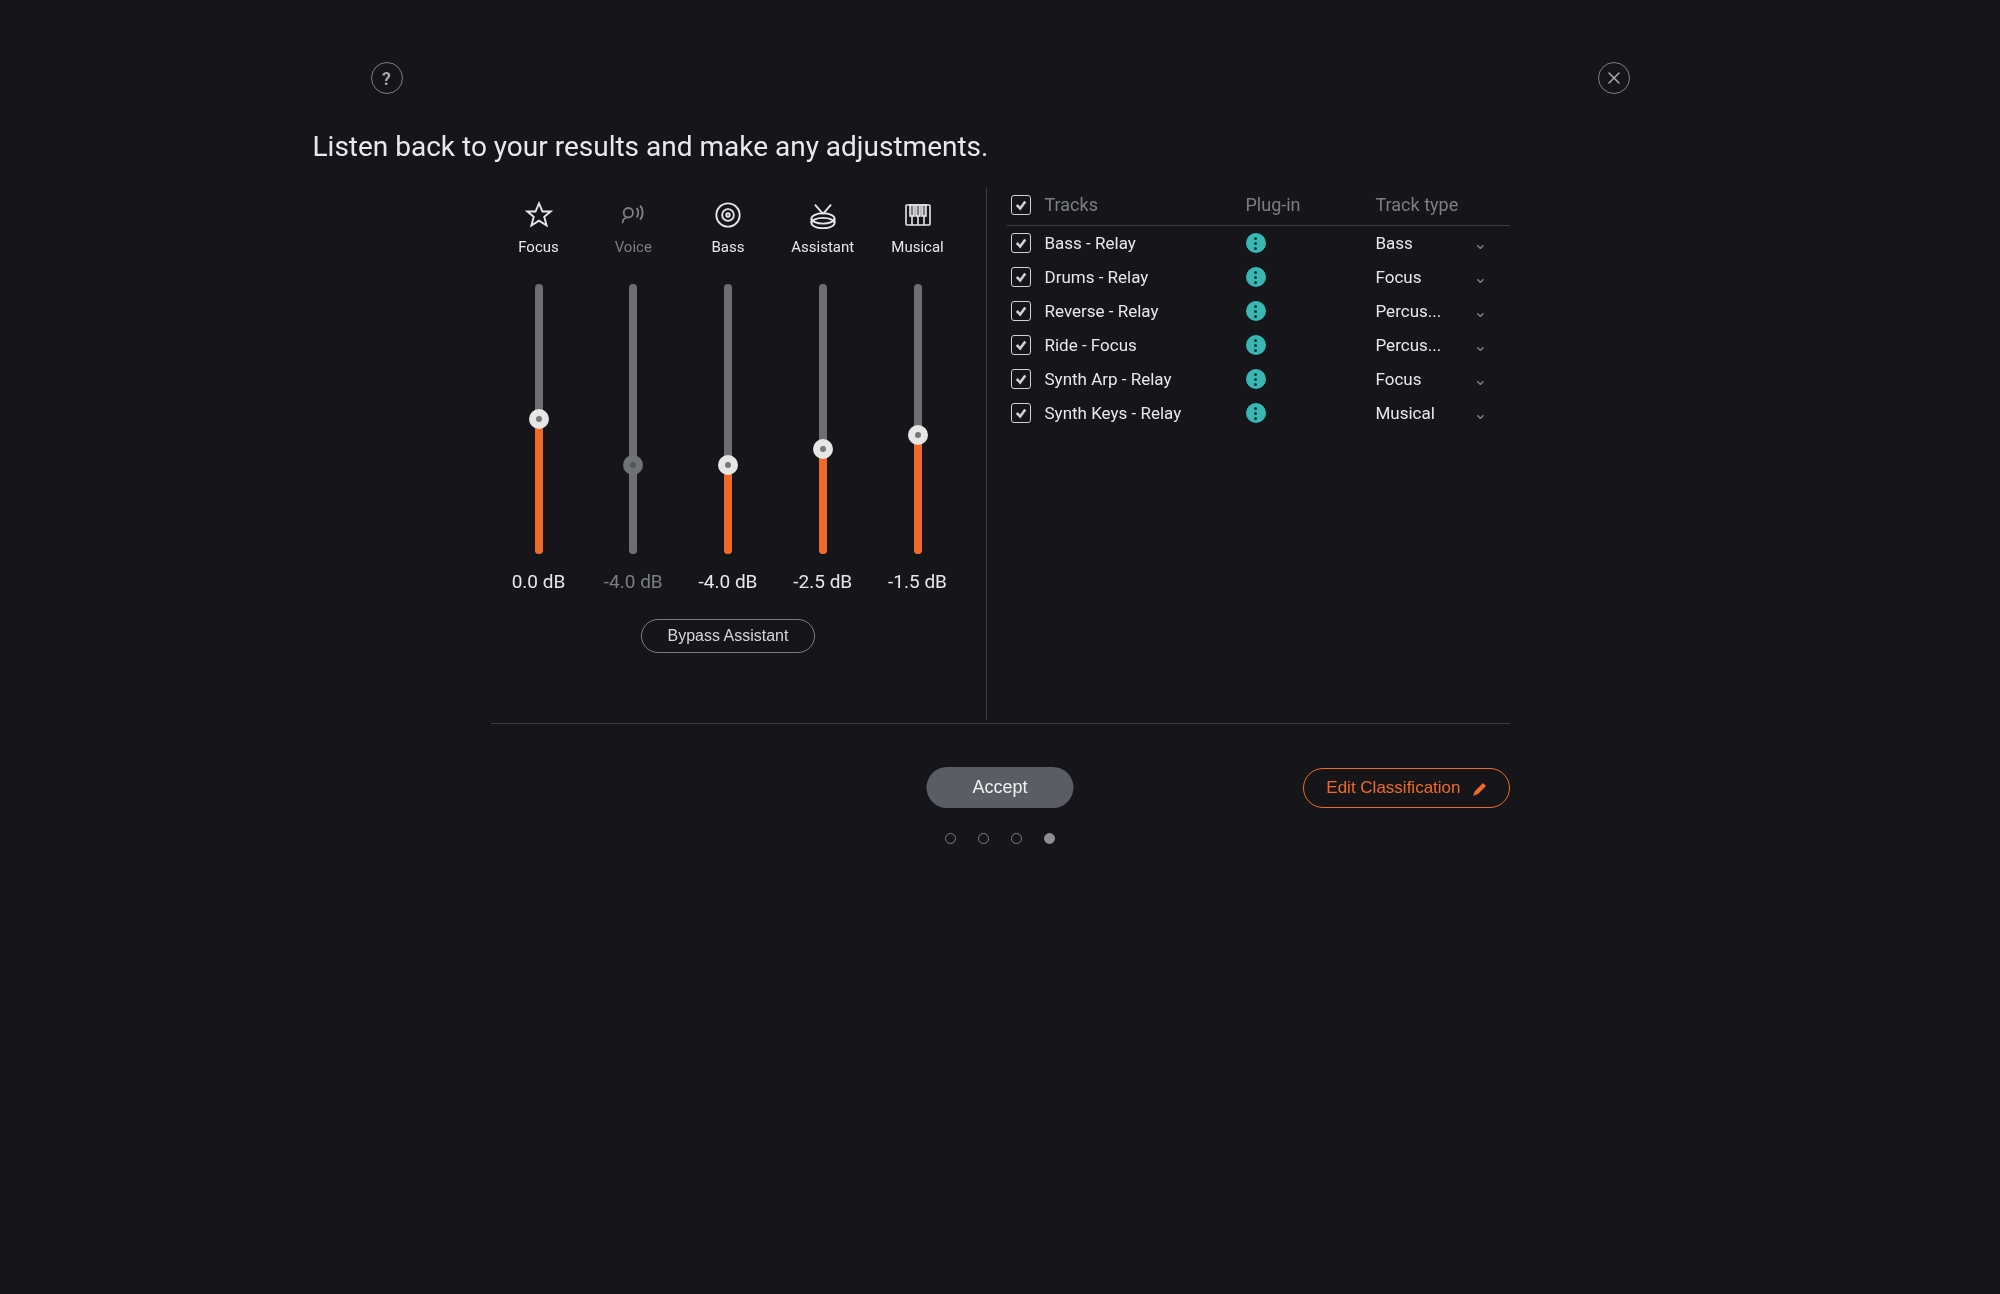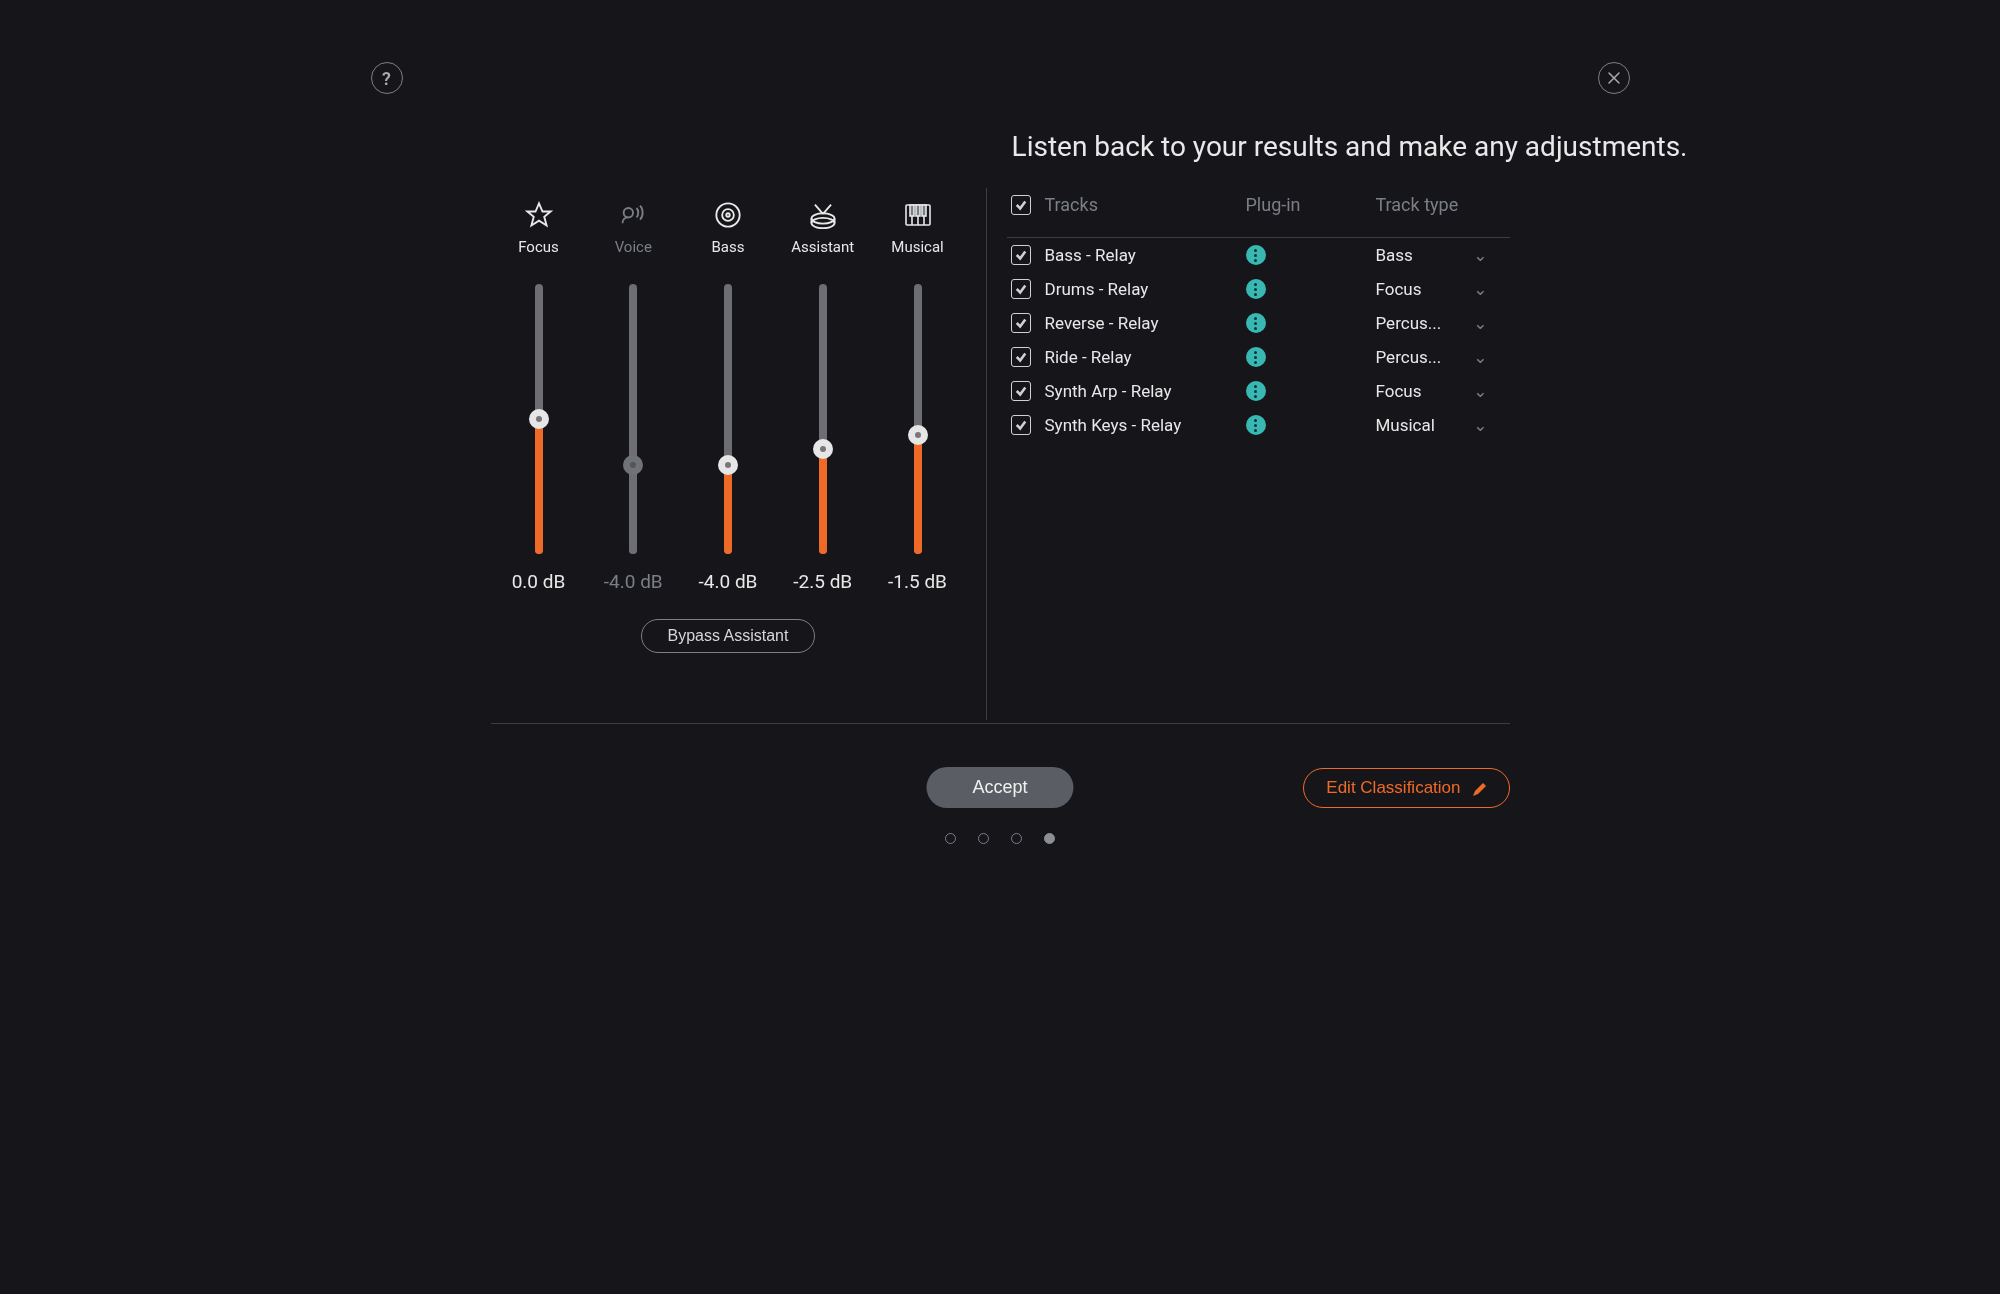--- a/index.html
+++ b/index.html
@@ -39,21 +39,21 @@
     color:var(--muted-lt);
     cursor:pointer;
     background:transparent;
   }
   .help-btn{left:58px;font-size:18px;font-weight:600;}
   .close-btn{right:58px;font-size:18px;}
   .close-btn svg{width:14px;height:14px;stroke:var(--muted-lt);}
   .title{
     position:absolute;
     top:130px;left:0;right:0;
-    text-align:right;
+    text-align:left;
     font-size:28px;
     font-weight:400;
     color:#e9e9e9;
   }
 
   
   .content{
     position:absolute;
     top:188px; left:178px; right:178px; bottom:170px;
     display:flex;
@@ -130,21 +130,21 @@
     border-radius:20px;
     background:transparent;
     color:#d7d7d7;
     font-size:16px;
     cursor:pointer;
   }
 
   
   .tbl-head{
     display:flex;align-items:center;
-    padding:0 4px 22px 4px;
+    padding:0 4px 10px 4px;
     border-bottom:1px solid var(--divider);
     color:var(--muted);
     font-size:18px;
   }
   .col-check{width:34px;display:flex;align-items:center;}
   .col-track{flex:1;}
   .col-plugin{width:130px;}
   .col-type{width:130px;}
 
   .check{
@@ -397,21 +397,21 @@
             </div>
           </div>
           <div class="row">
             <div class="col-check">
               <div class="check">
                 <svg viewBox="0 0 14 14">
                   <path d="M2 7 L6 11 L12 3"></path>
                 </svg>
               </div>
             </div>
-            <div class="col-track">Ride - Relay</div>
+            <div class="col-track">Ride - Focus</div>
             <div class="col-plugin">
               <div class="plugin-dot">
                 <span></span>
                 <span></span>
                 <span></span>
               </div>
             </div>
             <div class="col-type">
               <div class="type-select">
                 <span>Percus...</span>

